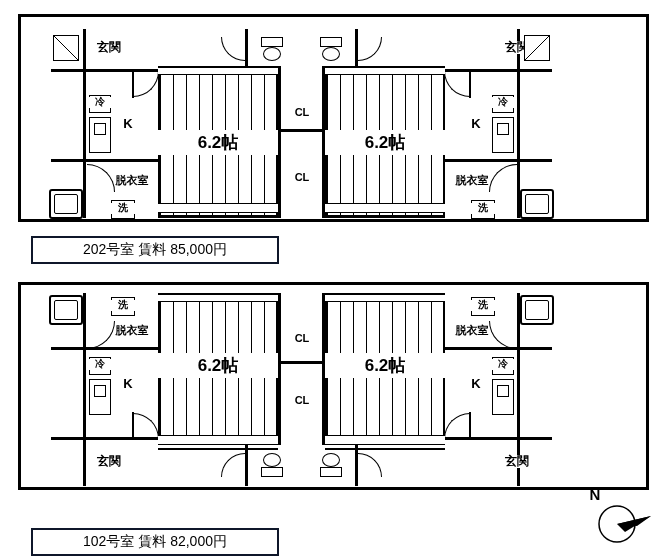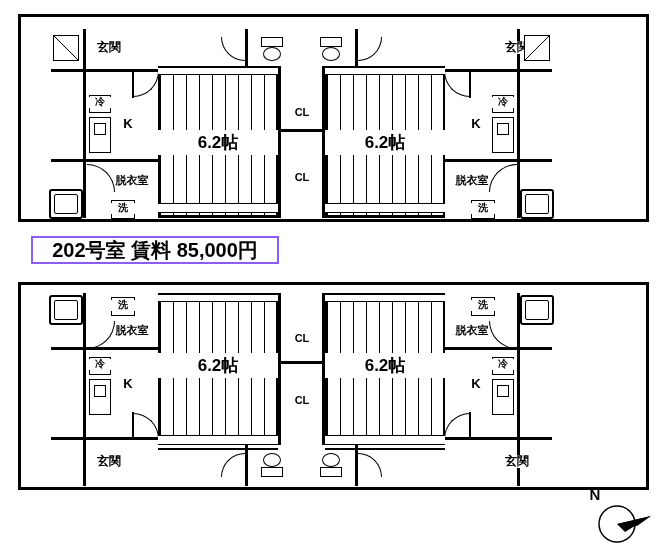--- a/index.html
+++ b/index.html
@@ -31,22 +31,22 @@
     position:absolute;background:#fff;font-weight:bold;text-align:center;
     line-height:1.05;
   }
   .lbl-10{font-size:10px;}
   .lbl-11{font-size:11px;}
   .lbl-12{font-size:12px;}
   .lbl-13{font-size:13px;}
 
   
   .caption{
-    border:2px solid #8b5cf6;background:#fff;
-    font-size:20px;font-weight:bold;
+    border:2px solid #0f172a;background:#fff;
+    font-size:14px;font-weight:normal;
     display:flex;align-items:center;justify-content:center;
     letter-spacing:0px;
     white-space:nowrap;
   }
 
   
   .arc{
     border:1px solid #000;background:transparent;border-radius:0;
   }
   .arc-br{border-width:0 1px 1px 0;border-radius:0 0 100% 0;}
@@ -270,20 +270,23 @@
     <div class="abs toilet-bowl" style="left:301px;top:168px;width:18px;height:14px;"></div>
     <div class="abs arc arc-tr" style="left:337px;top:168px;width:24px;height:24px;"></div>
 
     <div class="abs slide" style="left:304px;top:150px;width:120px;height:10px;"></div>
     <div class="abs slide" style="left:304px;top:9px;width:120px;height:8px;"></div>
 
     <div class="abs wall" style="left:137px;top:163px;width:120px;height:2px;"></div>
     <div class="abs wall" style="left:304px;top:163px;width:120px;height:2px;"></div>
   </div>
 
+  <div class="abs caption" style="left:31px;top:528px;width:248px;height:28px;">
+    <span>102号室 賃料 82,000円</span>
+  </div>
 
   <div id="compass" style="left:585px;top:486px;width:70px;height:62px;">
     <div class="abs compass-n" style="left:0px;top:0px;width:20px;text-align:center;">
       <span>N</span>
     </div>
     <svg width="70" height="62" viewBox="0 0 70 62" style="position:absolute;left:0;top:0;">
       <circle cx="32" cy="38" r="18" fill="none" stroke="#000" stroke-width="1.5"></circle>
       <path d="M32 38 L66 30 L40 46 Z" fill="#000"></path>
       <path d="M32 38 L66 30 L52 40 Z" fill="#000"></path>
     </svg>

